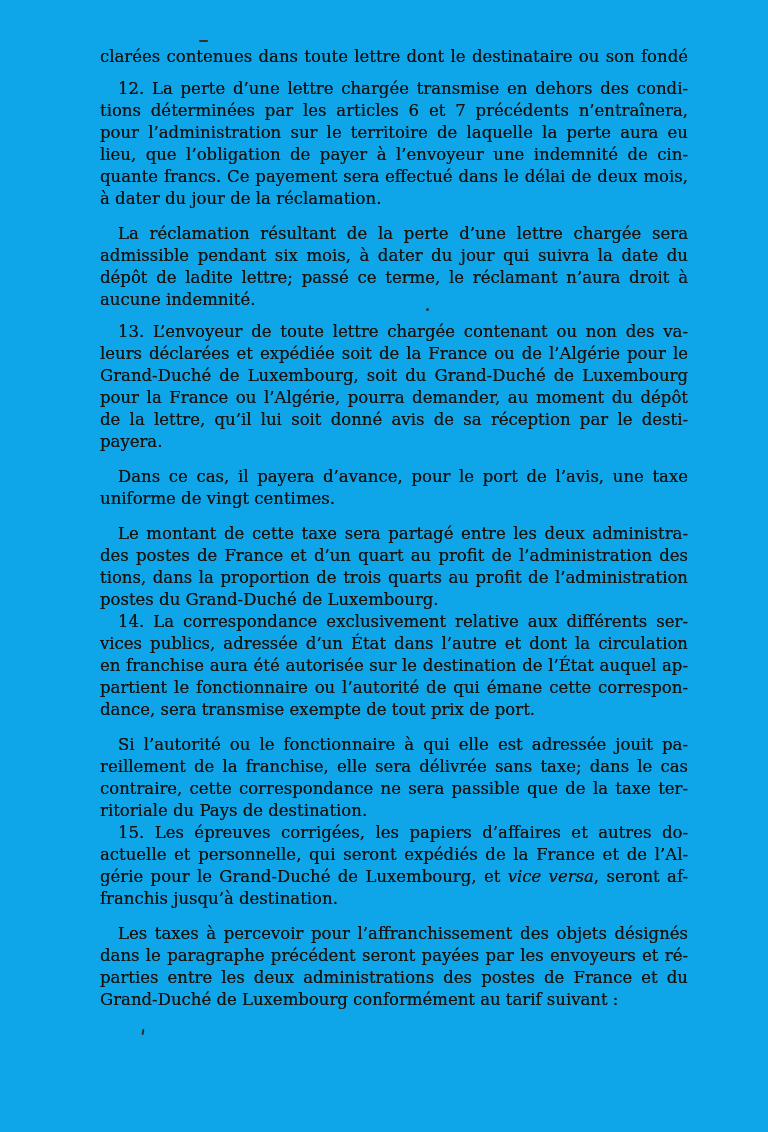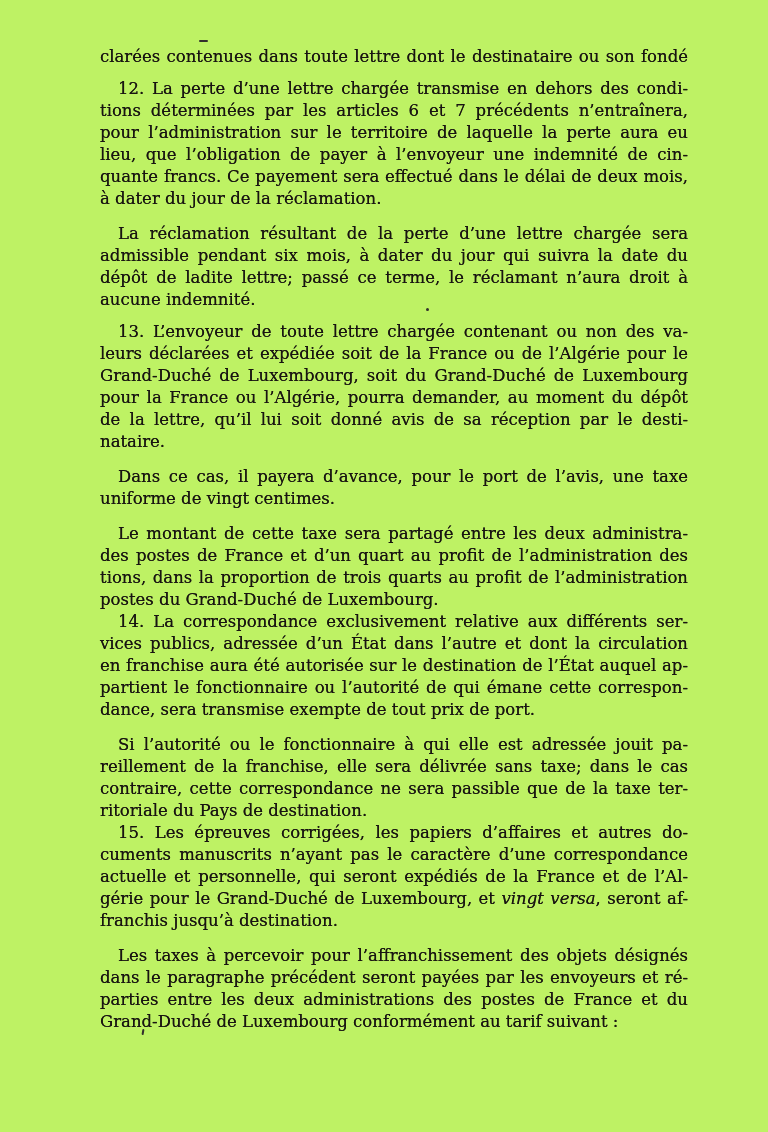--- a/index.html
+++ b/index.html
@@ -5,21 +5,21 @@
   * { margin: 0; padding: 0; box-sizing: border-box; }
   html, body { width: 768px; height: 1132px; }
   body {
     font-family: "DejaVu Serif", "Liberation Serif", serif;
     background: #fdfdfc;
   }
   .page {
     position: relative;
     width: 768px;
     height: 1132px;
-    background: #bef264;
+    background: #0ea5e9;
     color: #181411;
     overflow: hidden;
   }
   .text-block {
     position: absolute;
     left: 100px;
     top: 46px;
     width: 588px;
   }
   .paragraph { margin: 0; }
@@ -68,21 +68,21 @@
         <div class="line">admissible pendant six mois, à dater du jour qui suivra la date du</div>
         <div class="line">dépôt de ladite lettre; passé ce terme, le réclamant n’aura droit à</div>
         <div class="line last">aucune indemnité.</div>
       </div>
       <div class="paragraph gap-lg">
         <div class="line indent">13. L’envoyeur de toute lettre chargée contenant ou non des va-</div>
         <div class="line">leurs déclarées et expédiée soit de la France ou de l’Algérie pour le</div>
         <div class="line">Grand-Duché de Luxembourg, soit du Grand-Duché de Luxembourg</div>
         <div class="line">pour la France ou l’Algérie, pourra demander, au moment du dépôt</div>
         <div class="line">de la lettre, qu’il lui soit donné avis de sa réception par le desti-</div>
-        <div class="line last">nataire.</div>
+        <div class="line last">payera.</div>
       </div>
       <div class="paragraph gap-sm">
         <div class="line indent">Dans ce cas, il payera d’avance, pour le port de l’avis, une taxe</div>
         <div class="line last">uniforme de vingt centimes.</div>
       </div>
       <div class="paragraph gap-sm">
         <div class="line indent">Le montant de cette taxe sera partagé entre les deux administra-</div>
         <div class="line">des postes de France et d’un quart au profit de l’administration des</div>
         <div class="line">tions, dans la proportion de trois quarts au profit de l’administration</div>
         <div class="line last">postes du Grand-Duché de Luxembourg.</div>
@@ -95,23 +95,22 @@
         <div class="line last">dance, sera transmise exempte de tout prix de port.</div>
       </div>
       <div class="paragraph gap-sm">
         <div class="line indent">Si l’autorité ou le fonctionnaire à qui elle est adressée jouit pa-</div>
         <div class="line">reillement de la franchise, elle sera délivrée sans taxe; dans le cas</div>
         <div class="line">contraire, cette correspondance ne sera passible que de la taxe ter-</div>
         <div class="line last">ritoriale du Pays de destination.</div>
       </div>
       <div class="paragraph gap-md">
         <div class="line indent">15. Les épreuves corrigées, les papiers d’affaires et autres do-</div>
-        <div class="line">cuments manuscrits n’ayant pas le caractère d’une correspondance</div>
         <div class="line">actuelle et personnelle, qui seront expédiés de la France et de l’Al-</div>
-        <div class="line">gérie pour le Grand-Duché de Luxembourg, et <em>vingt versa</em>, seront af-</div>
+        <div class="line">gérie pour le Grand-Duché de Luxembourg, et <em>vice versa</em>, seront af-</div>
         <div class="line last">franchis jusqu’à destination.</div>
       </div>
       <div class="paragraph gap-sm">
         <div class="line indent">Les taxes à percevoir pour l’affranchissement des objets désignés</div>
         <div class="line">dans le paragraphe précédent seront payées par les envoyeurs et ré-</div>
         <div class="line">parties entre les deux administrations des postes de France et du</div>
         <div class="line last">Grand-Duché de Luxembourg conformément au tarif suivant :</div>
       </div>
     </div>
   <span class="artifact artifact-dash"></span>

